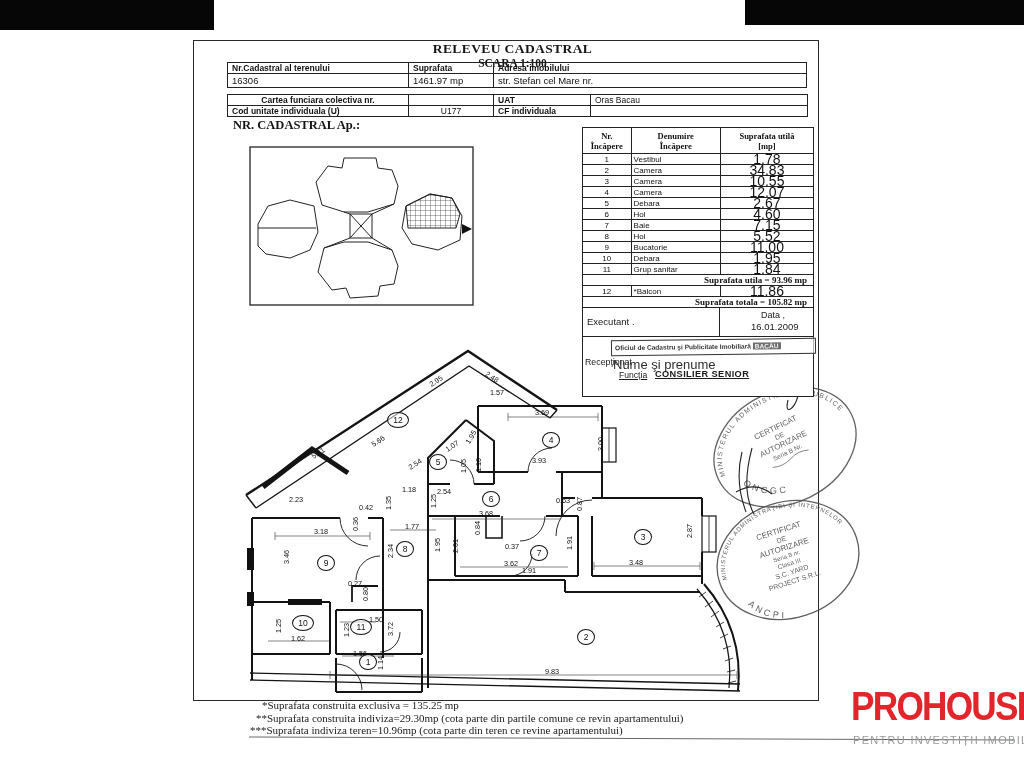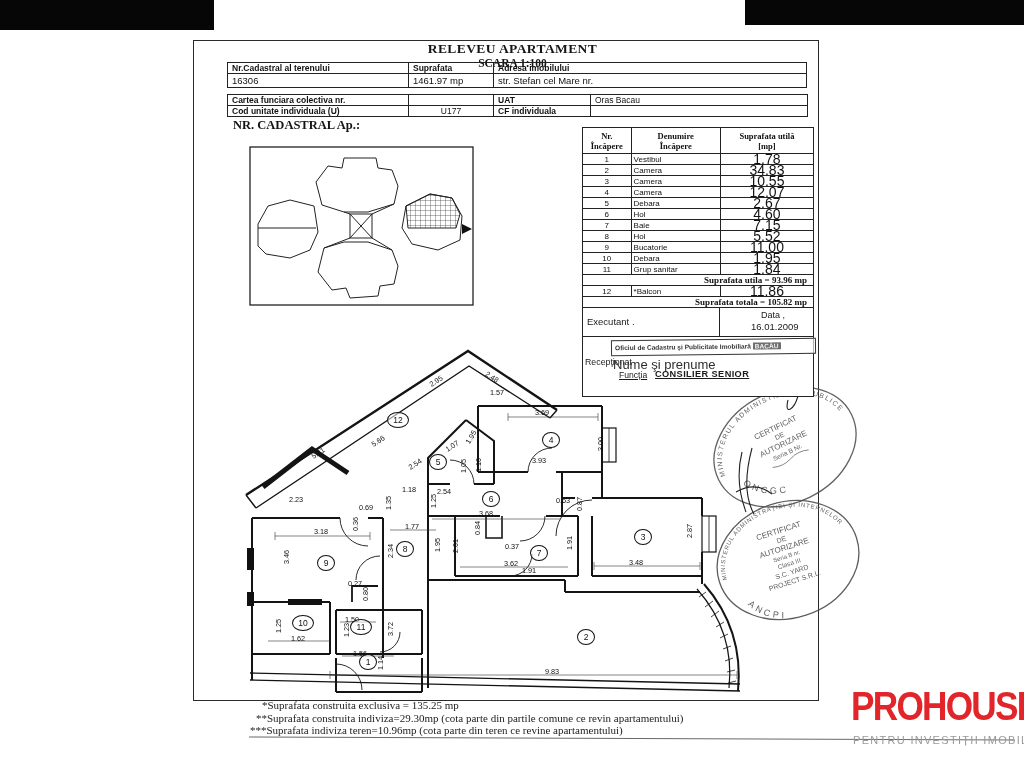--- a/index.html
+++ b/index.html
@@ -72,21 +72,21 @@
 <body>
 
 <div id="page">
 
   <div class="corner-bar" style="left:0;top:0;width:214px;height:30px;"></div>
   <div class="corner-bar" style="left:745px;top:0;width:279px;height:25px;"></div>
 
   <div class="doc-frame"></div>
 
   <div class="title-block">
-    <div class="t1">RELEVEU APARTAMENT</div>
+    <div class="t1">RELEVEU CADASTRAL</div>
     <div class="t2">SCARA 1:100</div>
   </div>
 
   <table class="hdr-tbl" style="top:62px;">
     <tbody>
         <tr>
       <td class="lab" style="width:172px;">Nr.Cadastral al terenului</td>
       <td class="lab" style="width:76px;">Suprafata</td>
       <td class="lab" style="width:304px;">Adresa imobilului</td>
     </tr>
@@ -94,21 +94,21 @@
       <td class="val">16306</td>
       <td class="val">1461.97 mp</td>
       <td class="val">str. Stefan cel Mare nr.</td>
     </tr>
   </tbody>
     </table>
 
   <table class="hdr-tbl" style="top:94px;">
     <tbody>
         <tr>
-      <td class="lab" style="width:172px;">Cartea funciara colectiva nr.</td>
+      <td class="lab" style="width:172px;text-align:center;">Cartea funciara colectiva nr.</td>
       <td style="width:76px;"></td>
       <td class="lab" style="width:88px;">UAT</td>
       <td style="width:208px;">Oras Bacau</td>
     </tr>
     <tr>
       <td class="lab">Cod unitate individuala (U)</td>
       <td style="text-align:center;">U177</td>
       <td class="lab">CF individuala</td>
       <td></td>
     </tr>
@@ -354,21 +354,21 @@
     </g>
   </svg>
 
   <div class="abs" style="left:0;top:0;width:1024px;height:768px;">
       <span class="dim" style="left: 318px; top: 453px; transform: translate(-50%, -50%) rotate(-33deg);">5.21</span>
       <span class="dim" style="left: 378px; top: 441px; transform: translate(-50%, -50%) rotate(-33deg);">5.66</span>
       <span class="dim" style="left: 436px; top: 381px; transform: translate(-50%, -50%) rotate(-33deg);">2.95</span>
       <span class="dim" style="left: 492px; top: 377px; transform: translate(-50%, -50%) rotate(33deg);">2.48</span>
       <span class="dim" style="left: 497px; top: 392px; transform: translate(-50%, -50%) rotate(0deg);">1.57</span>
       <span class="dim" style="left: 296px; top: 499px; transform: translate(-50%, -50%) rotate(0deg);">2.23</span>
-      <span class="dim" style="left: 366px; top: 507px; transform: translate(-50%, -50%) rotate(0deg);">0.69</span>
+      <span class="dim" style="left: 366px; top: 507px; transform: translate(-50%, -50%) rotate(0deg);">0.42</span>
       <span class="dim" style="left: 355px; top: 524px; transform: translate(-50%, -50%) rotate(-90deg);">0.36</span>
       <span class="dim" style="left: 388px; top: 503px; transform: translate(-50%, -50%) rotate(-90deg);">1.35</span>
       <span class="dim" style="left: 433px; top: 501px; transform: translate(-50%, -50%) rotate(-90deg);">1.25</span>
       <span class="dim" style="left: 409px; top: 489px; transform: translate(-50%, -50%) rotate(0deg);">1.18</span>
       <span class="dim" style="left: 415px; top: 464px; transform: translate(-50%, -50%) rotate(-33deg);">2.54</span>
       <span class="dim" style="left: 444px; top: 491px; transform: translate(-50%, -50%) rotate(0deg);">2.54</span>
       <span class="dim" style="left: 452px; top: 446px; transform: translate(-50%, -50%) rotate(-33deg);">1.07</span>
       <span class="dim" style="left: 471px; top: 437px; transform: translate(-50%, -50%) rotate(-60deg);">1.95</span>
       <span class="dim" style="left: 463px; top: 466px; transform: translate(-50%, -50%) rotate(-90deg);">1.05</span>
       <span class="dim" style="left: 478px; top: 465px; transform: translate(-50%, -50%) rotate(-90deg);">1.10</span>
@@ -389,21 +389,21 @@
       <span class="dim" style="left: 437px; top: 545px; transform: translate(-50%, -50%) rotate(-90deg);">1.95</span>
       <span class="dim" style="left: 321px; top: 531px; transform: translate(-50%, -50%) rotate(0deg);">3.18</span>
       <span class="dim" style="left: 286px; top: 557px; transform: translate(-50%, -50%) rotate(-90deg);">3.46</span>
       <span class="dim" style="left: 412px; top: 526px; transform: translate(-50%, -50%) rotate(0deg);">1.77</span>
       <span class="dim" style="left: 390px; top: 551px; transform: translate(-50%, -50%) rotate(-90deg);">2.34</span>
       <span class="dim" style="left: 390px; top: 629px; transform: translate(-50%, -50%) rotate(-90deg);">3.72</span>
       <span class="dim" style="left: 355px; top: 583px; transform: translate(-50%, -50%) rotate(0deg);">0.27</span>
       <span class="dim" style="left: 365px; top: 594px; transform: translate(-50%, -50%) rotate(-90deg);">0.80</span>
       <span class="dim" style="left: 298px; top: 638px; transform: translate(-50%, -50%) rotate(0deg);">1.62</span>
       <span class="dim" style="left: 278px; top: 626px; transform: translate(-50%, -50%) rotate(-90deg);">1.25</span>
-      <span class="dim" style="left: 352px; top: 619px; transform: translate(-50%, -50%) rotate(0deg);">1.50</span>
+      <span class="dim" style="left: 376px; top: 619px; transform: translate(-50%, -50%) rotate(0deg);">1.50</span>
       <span class="dim" style="left: 346px; top: 630px; transform: translate(-50%, -50%) rotate(-90deg);">1.23</span>
       <span class="dim" style="left: 360px; top: 653px; transform: translate(-50%, -50%) rotate(0deg);">1.56</span>
       <span class="dim" style="left: 380px; top: 663px; transform: translate(-50%, -50%) rotate(-90deg);">1.14</span>
       <span class="dim" style="left: 552px; top: 671px; transform: translate(-50%, -50%) rotate(0deg);">9.83</span>
       <span class="room-circ" style="width: 20px; height: 14px; left: 387px; top: 412px;">12</span>
       <span class="room-circ" style="width: 16px; height: 14px; left: 429px; top: 454px;">5</span>
       <span class="room-circ" style="width: 16px; height: 14px; left: 542px; top: 432px;">4</span>
       <span class="room-circ" style="width: 16px; height: 14px; left: 482px; top: 491px;">6</span>
       <span class="room-circ" style="width: 16px; height: 14px; left: 634px; top: 529px;">3</span>
       <span class="room-circ" style="width: 16px; height: 14px; left: 530px; top: 545px;">7</span>

